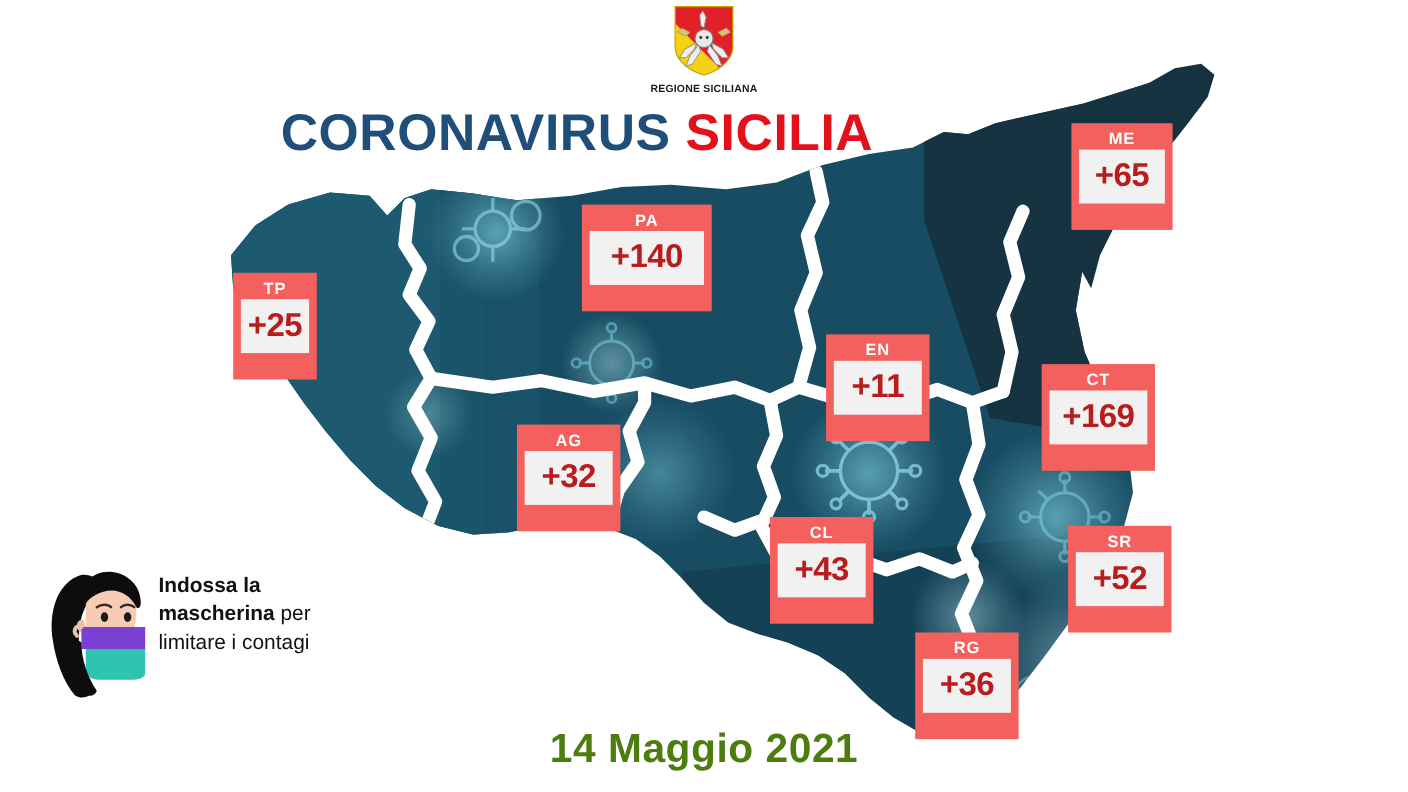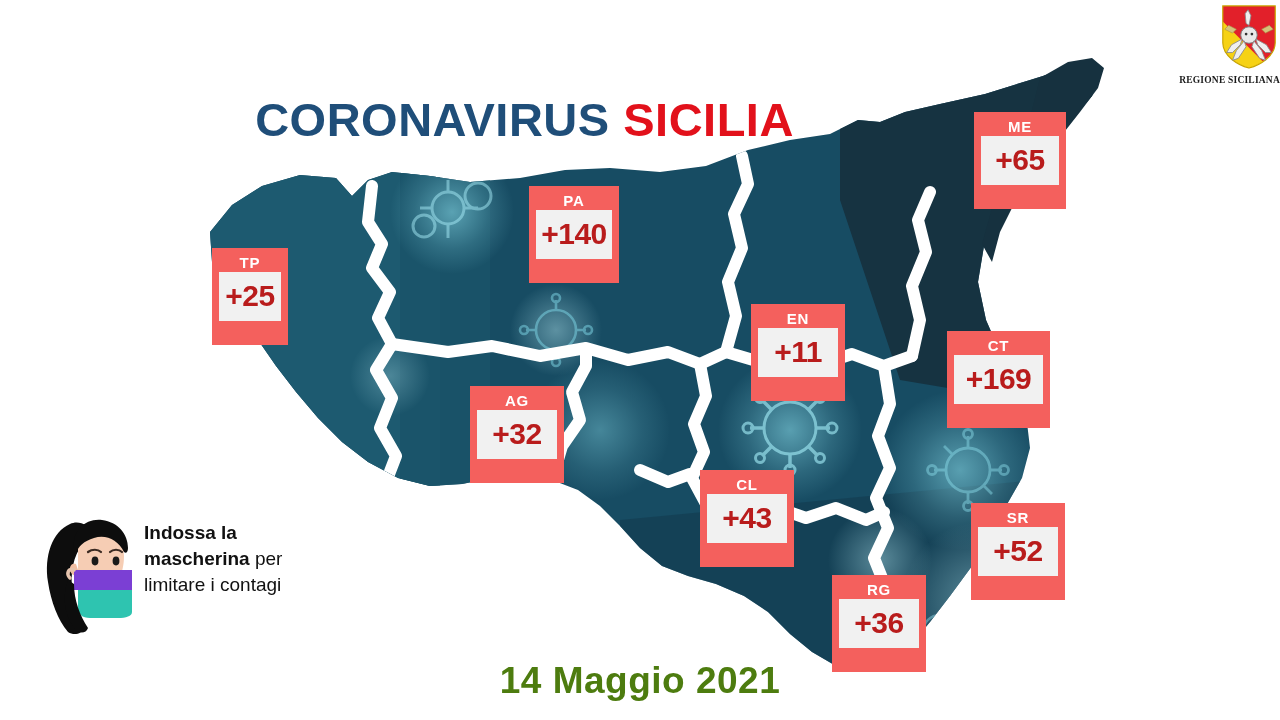--- a/index.html
+++ b/index.html
@@ -17,23 +17,22 @@
     background: #ffffff;
     overflow: hidden;
   }
 
   
   .emblem-wrap {
     position: absolute;
     left: 0;
     top: 4px;
     width: 1280px;
-    text-align: right;
+    text-align: center;
     pointer-events: none;
-    font-family: Liberation Serif, serif;
   }
   .emblem-shield {
     display: inline-block;
     width: 62px;
     height: 66px;
   }
   .emblem-caption {
     font-size: 9.5px;
     font-weight: bold;
     letter-spacing: 0.2px;
@@ -288,21 +287,21 @@
     <span class="w1">CORONAVIRUS</span>
     <span> </span>
     <span class="w2">SICILIA</span>
   </div>
 
   <div class="prov" style="left:212px; top:248px; width:76px;">
     <div class="plabel">TP</div>
     <div class="pvalue">+25</div>
   </div>
 
-  <div class="prov" style="left:529px; top:186px; width:90px;">
+  <div class="prov" style="left:529px; top:186px; width:118px;">
     <div class="plabel">PA</div>
     <div class="pvalue">+140</div>
   </div>
 
   <div class="prov" style="left:974px; top:112px; width:92px;">
     <div class="plabel">ME</div>
     <div class="pvalue">+65</div>
   </div>
 
   <div class="prov" style="left:751px; top:304px; width:94px;">
@@ -318,21 +317,21 @@
   <div class="prov" style="left:470px; top:386px; width:94px;">
     <div class="plabel">AG</div>
     <div class="pvalue">+32</div>
   </div>
 
   <div class="prov" style="left:700px; top:470px; width:94px;">
     <div class="plabel">CL</div>
     <div class="pvalue">+43</div>
   </div>
 
-  <div class="prov" style="left:971px; top:478px; width:94px;margin-top:25px;">
+  <div class="prov" style="left:971px; top:478px; width:94px;">
     <div class="plabel">SR</div>
     <div class="pvalue">+52</div>
   </div>
 
   <div class="prov" style="left:832px; top:575px; width:94px;">
     <div class="plabel">RG</div>
     <div class="pvalue">+36</div>
   </div>
 
   <div class="mask-note">

